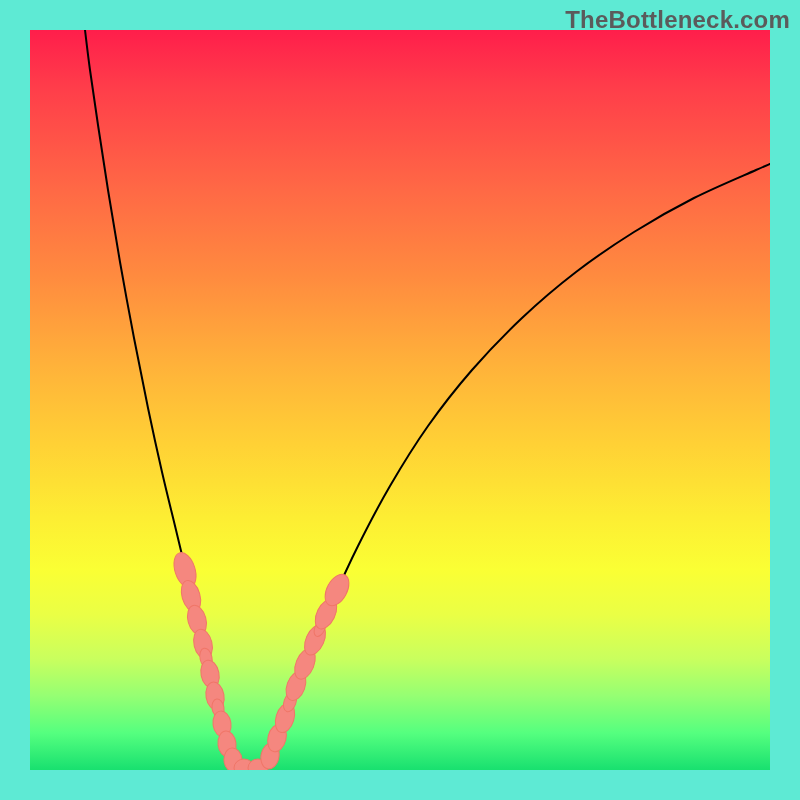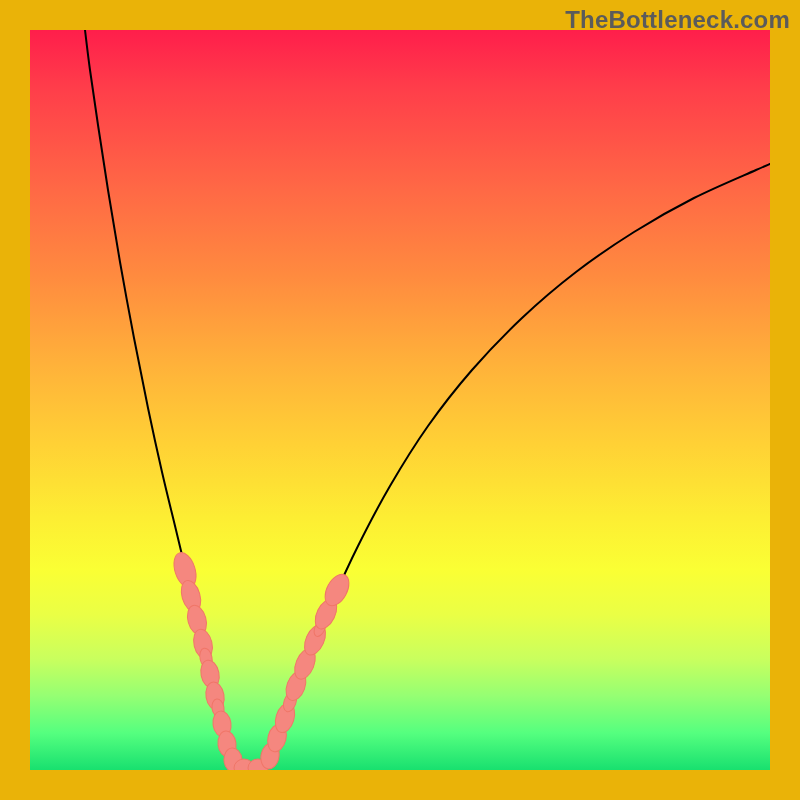--- a/index.html
+++ b/index.html
@@ -7,21 +7,21 @@
     padding: 0;
     width: 800px;
     height: 800px;
     overflow: hidden;
     font-family: Arial, Helvetica, sans-serif;
   }
   .stage {
     position: relative;
     width: 800px;
     height: 800px;
-    background: #eab308;
+    background: #5eead4;
   }
   .watermark {
     position: absolute;
     top: 6px;
     right: 10px;
     font-size: 24px;
     font-weight: 600;
     color: #5b5b5b;
     letter-spacing: 0.2px;
     z-index: 50;

